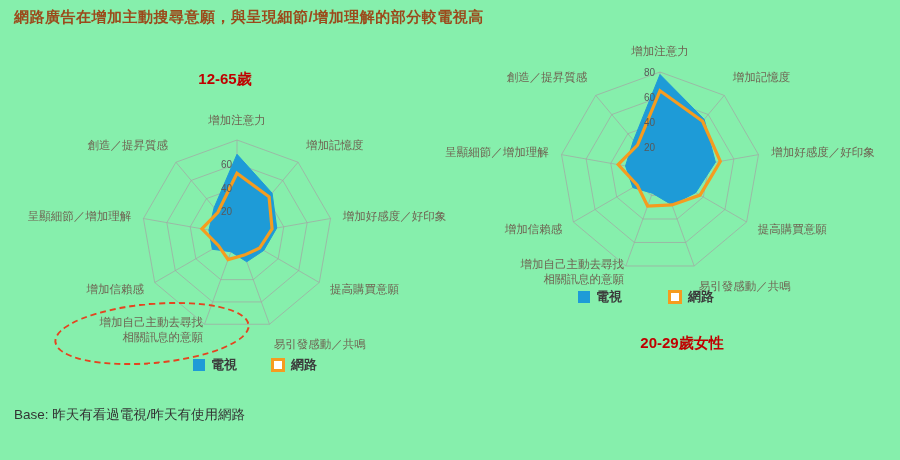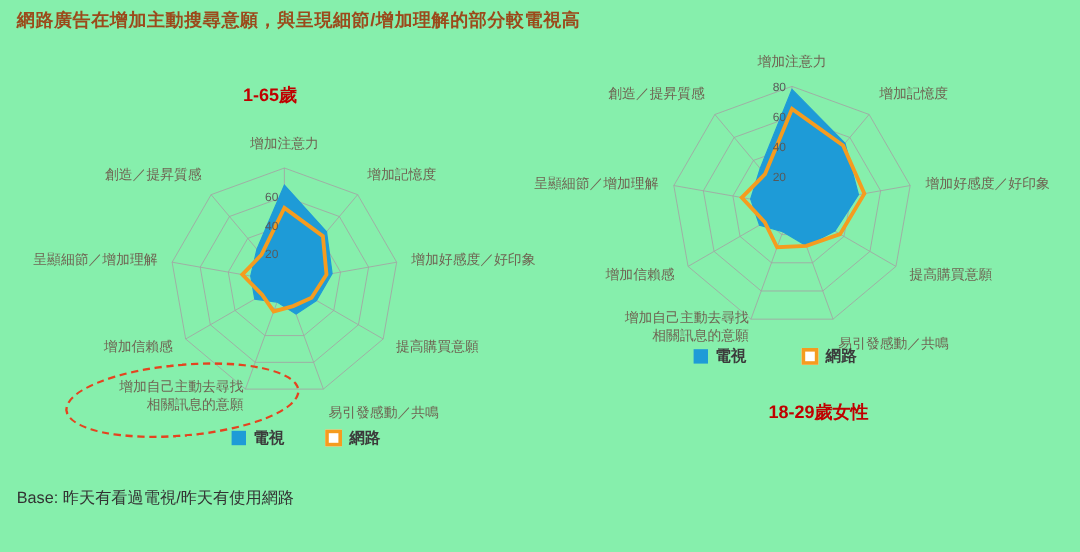--- a/index.html
+++ b/index.html
@@ -23,21 +23,21 @@
   .base-note{position:absolute;left:14px;top:406px;font-size:13.5px;color:#333;text-align:center;}
   .source-note{position:absolute;left:14px;top:436px;font-size:11px;color:#4d4d4d;}
 </style>
 </head>
 <body>
 
 <div class="page">
 
   <div class="main-title">網路廣告在增加主動搜尋意願，與呈現細節/增加理解的部分較電視高</div>
 
-  <div class="chart-title left">1-65歲</div>
+  <div class="chart-title left">12-65歲</div>
   <svg class="radar" width="460" height="322" style="left:15px;top:88px">
       <polygon points="222,123.25 237.2662057300553,128.80644447592428 245.38918413403994,142.8758557804104 242.56810333988042,158.875 230.12297840398463,169.31769974366532 213.87702159601537,169.31769974366532 201.43189666011958,158.875 198.61081586596006,142.8758557804104 206.7337942699447,128.80644447592428" fill="none" stroke="#A3A3A3" stroke-width="0.7"></polygon>
       <polygon points="222,99.5 252.5324114601106,110.61288895184855 268.7783682680799,138.7517115608208 263.13620667976085,170.75 238.24595680796926,191.63539948733063 205.75404319203074,191.63539948733066 180.86379332023915,170.75 175.22163173192013,138.7517115608208 191.46758853988936,110.61288895184855" fill="none" stroke="#A3A3A3" stroke-width="0.7"></polygon>
       <polygon points="222,75.75 267.79861719016594,92.41933342777281 292.16755240211984,134.6275673412312 283.70431001964124,182.625 246.3689352119539,213.95309923099597 197.6310647880461,213.95309923099597 160.29568998035876,182.625 151.83244759788016,134.6275673412312 176.20138280983406,92.41933342777283" fill="none" stroke="#A3A3A3" stroke-width="0.7"></polygon>
       <polygon points="222,52 283.0648229202212,74.2257779036971 315.55673653615975,130.50342312164162 304.2724133595217,194.5 254.49191361593853,236.2707989746613 189.50808638406147,236.27079897466132 139.7275866404783,194.5 128.44326346384025,130.50342312164162 160.93517707977875,74.2257779036971" fill="none" stroke="#A3A3A3" stroke-width="0.7"></polygon>
       <line x1="222" y1="147" x2="222" y2="52" stroke="#A3A3A3" stroke-width="0.7"></line>
       <line x1="222" y1="147" x2="283.0648229202212" y2="74.2257779036971" stroke="#A3A3A3" stroke-width="0.7"></line>
       <line x1="222" y1="147" x2="315.55673653615975" y2="130.50342312164162" stroke="#A3A3A3" stroke-width="0.7"></line>
       <line x1="222" y1="147" x2="304.2724133595217" y2="194.5" stroke="#A3A3A3" stroke-width="0.7"></line>
       <line x1="222" y1="147" x2="254.49191361593853" y2="236.2707989746613" stroke="#A3A3A3" stroke-width="0.7"></line>
@@ -105,17 +105,17 @@
   <div class="legend legend-right">
     <span class="legend-item">
       <span class="swatch tv"></span>
       <span class="legend-label">電視</span>
     </span>
     <span class="legend-item">
       <span class="swatch net"></span>
       <span class="legend-label">網路</span>
     </span>
   </div>
-  <div class="chart-title right">18-29歲女性</div>
+  <div class="chart-title right">20-29歲女性</div>
 
   <div class="base-note">Base: 昨天有看過電視/昨天有使用網路</div>
 
 </div>
 
 </body></html>

